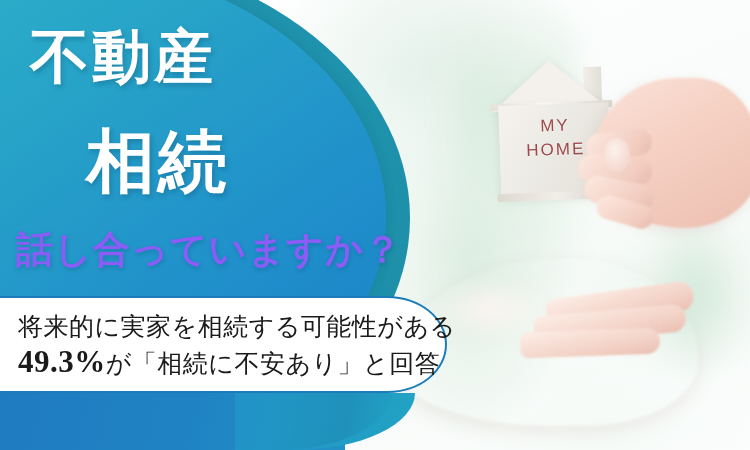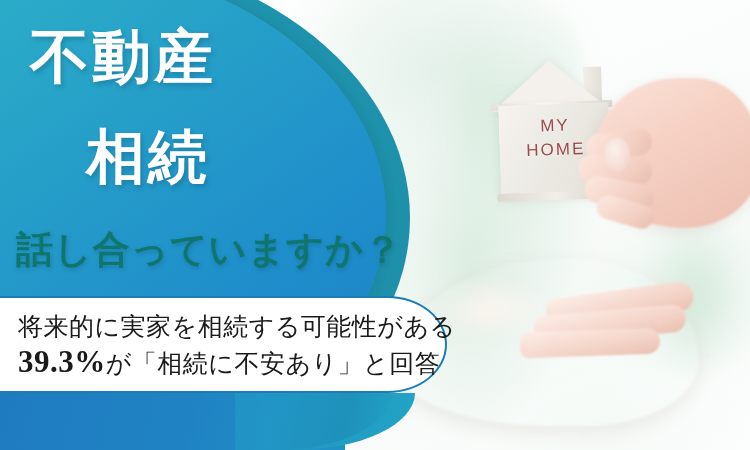--- a/index.html
+++ b/index.html
@@ -209,31 +209,31 @@
     letter-spacing: 3px;
     line-height: 1;
     text-shadow: 2px 3px 5px rgba(10,70,100,0.30);
     white-space: nowrap;
   }
   .line-2 {
     position: absolute;
     left: 86px; top: 128px;
     color: #ffffff;
     font-family: "Liberation Serif", "DejaVu Serif", serif;
-    font-size: 59px;
+    font-size: 69px;
     font-weight: bold;
     letter-spacing: 3px;
     line-height: 1;
     text-shadow: 2px 3px 5px rgba(10,70,100,0.30);
     white-space: nowrap;
   }
   .line-3 {
     position: absolute;
     left: 16px; top: 231px;
-    color: #0f766e;
+    color: #8b5cf6;
     font-family: "Liberation Sans", "DejaVu Sans", sans-serif;
     font-size: 37px;
     font-weight: bold;
     letter-spacing: 1px;
     line-height: 1;
     text-shadow: 1px 2px 4px rgba(10,70,100,0.28);
     white-space: nowrap;
   }
 
   
@@ -319,17 +319,17 @@
 
   <div class="headline">
     <div class="line-1">不動産</div>
     <div class="line-2">相続</div>
     <div class="line-3">話し合っていますか？</div>
   </div>
 
   <div class="banner">
     <div class="banner-inner">
       <div class="banner-l1">将来的に実家を相続する可能性がある</div>
-      <div class="banner-l2"><span class="pct">39.3%</span><span>が「相続に不安あり」と回答</span></div>
+      <div class="banner-l2"><span class="pct">49.3%</span><span>が「相続に不安あり」と回答</span></div>
     </div>
   </div>
 
 </div>
 
 </body></html>

